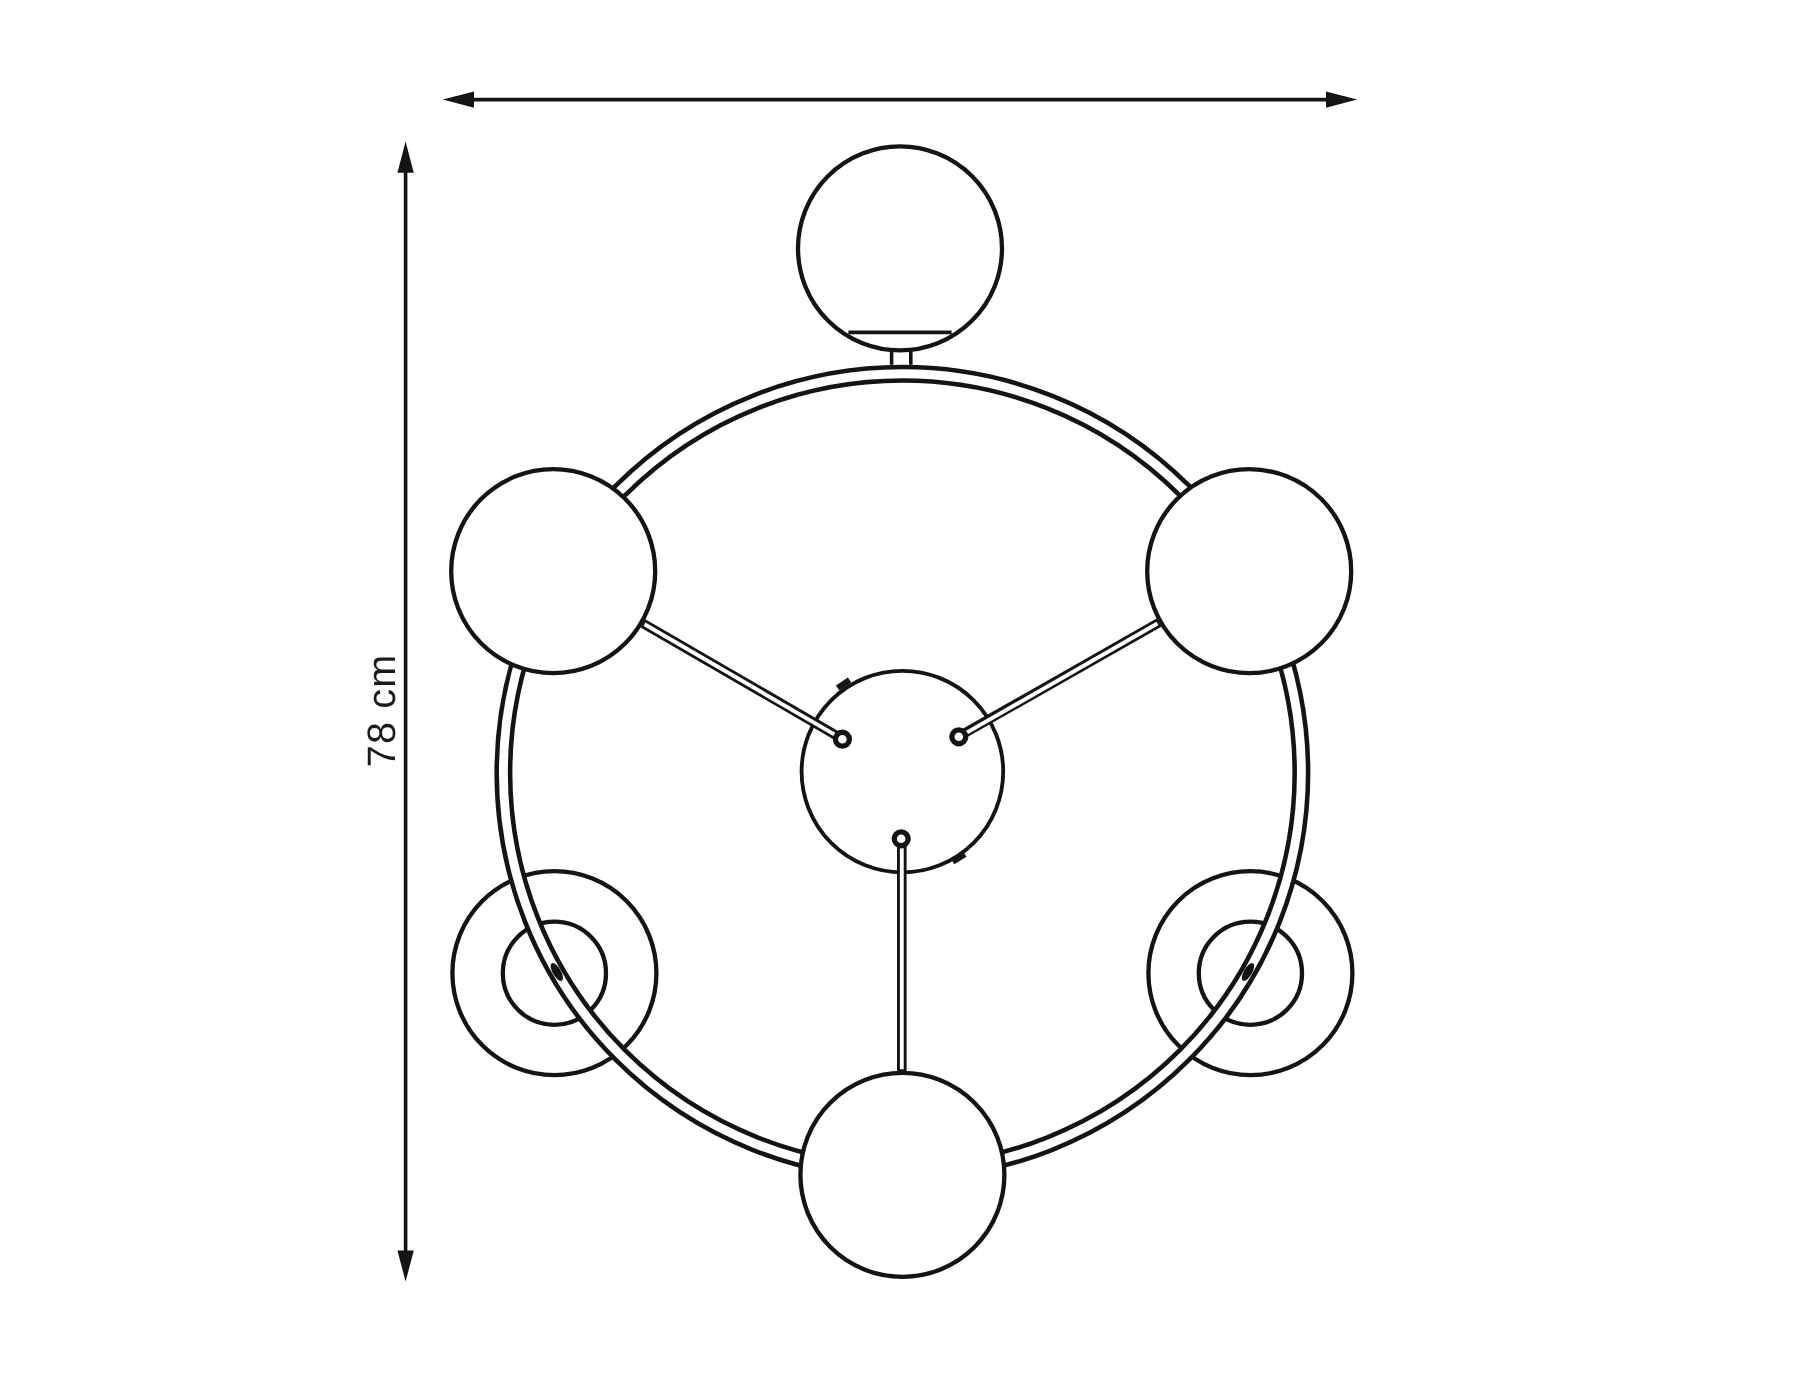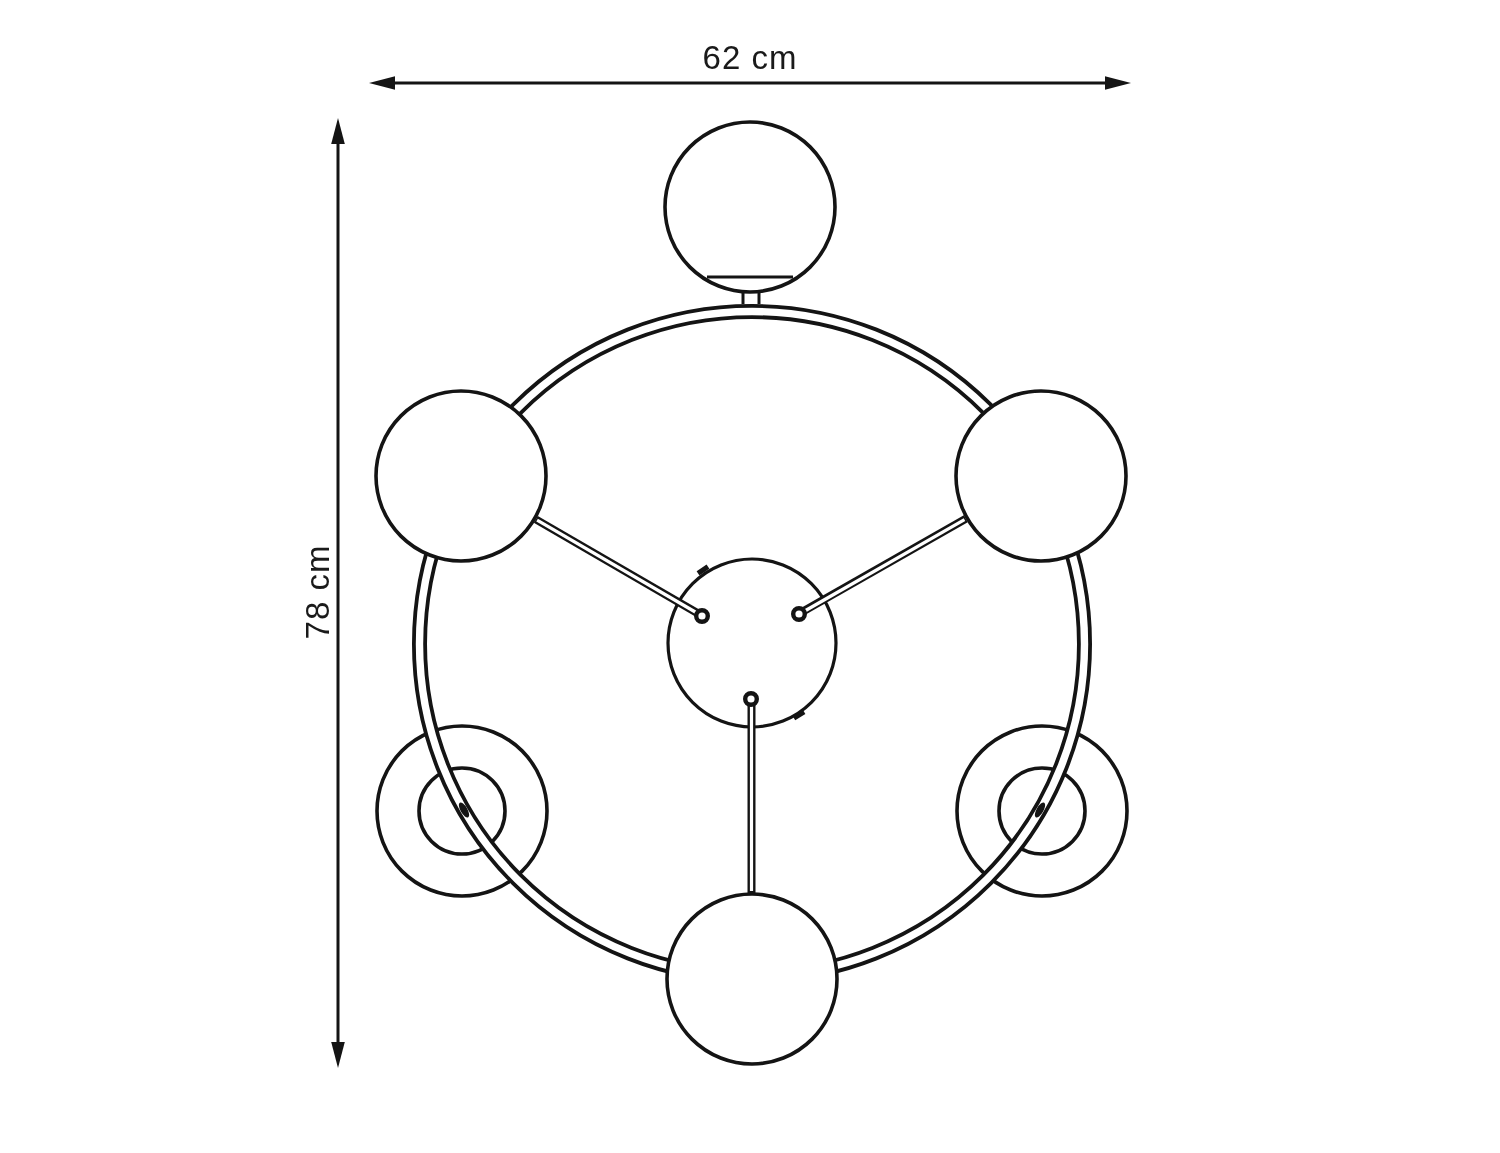--- a/index.html
+++ b/index.html
@@ -119,17 +119,16 @@
 
       <g stroke-width="4.4">
         <circle cx="702" cy="616" r="5.8" fill="#ffffff"></circle>
         <circle cx="799" cy="614" r="5.8" fill="#ffffff"></circle>
         <circle cx="751" cy="699" r="5.8" fill="#ffffff"></circle>
       </g>
 
     </g>
   </svg>
 
-  <div class="dim-label dim-label--width">62 cm</div>
 
   <div class="dim-label dim-label--height">78 cm</div>
 
 </div>
 
 </body></html>

